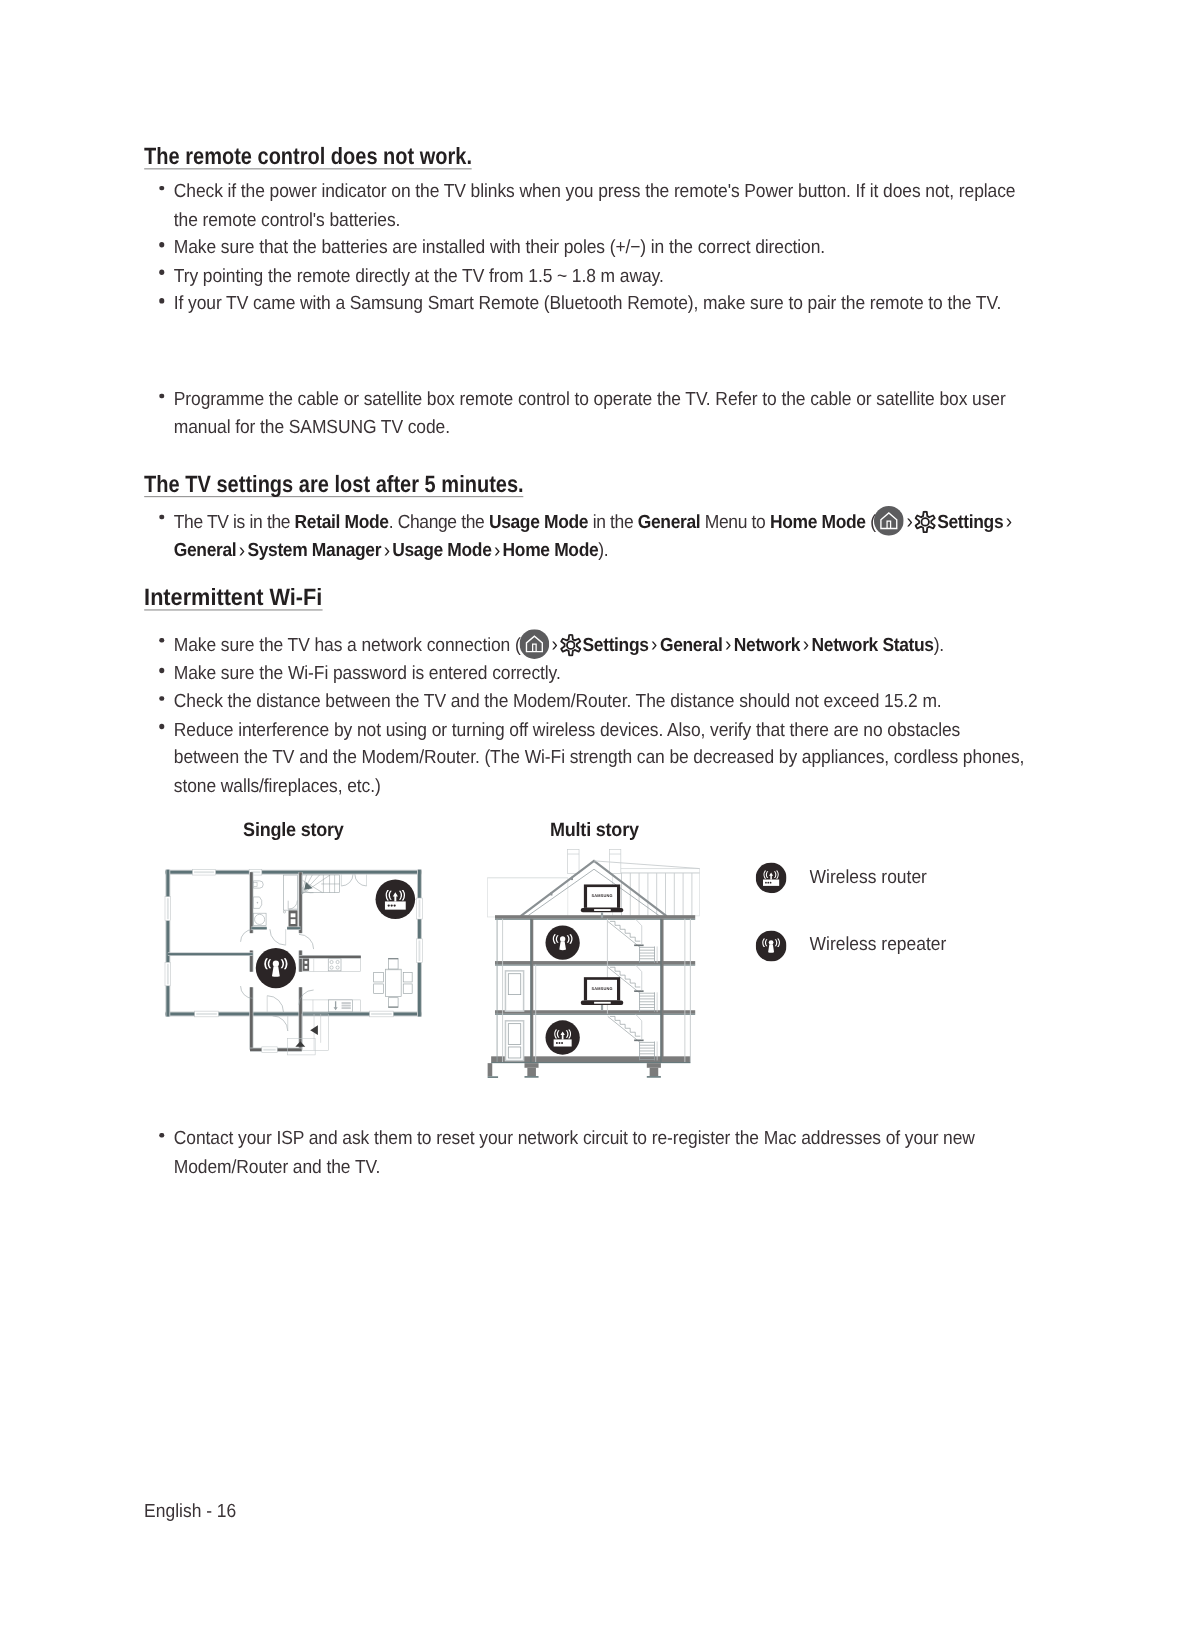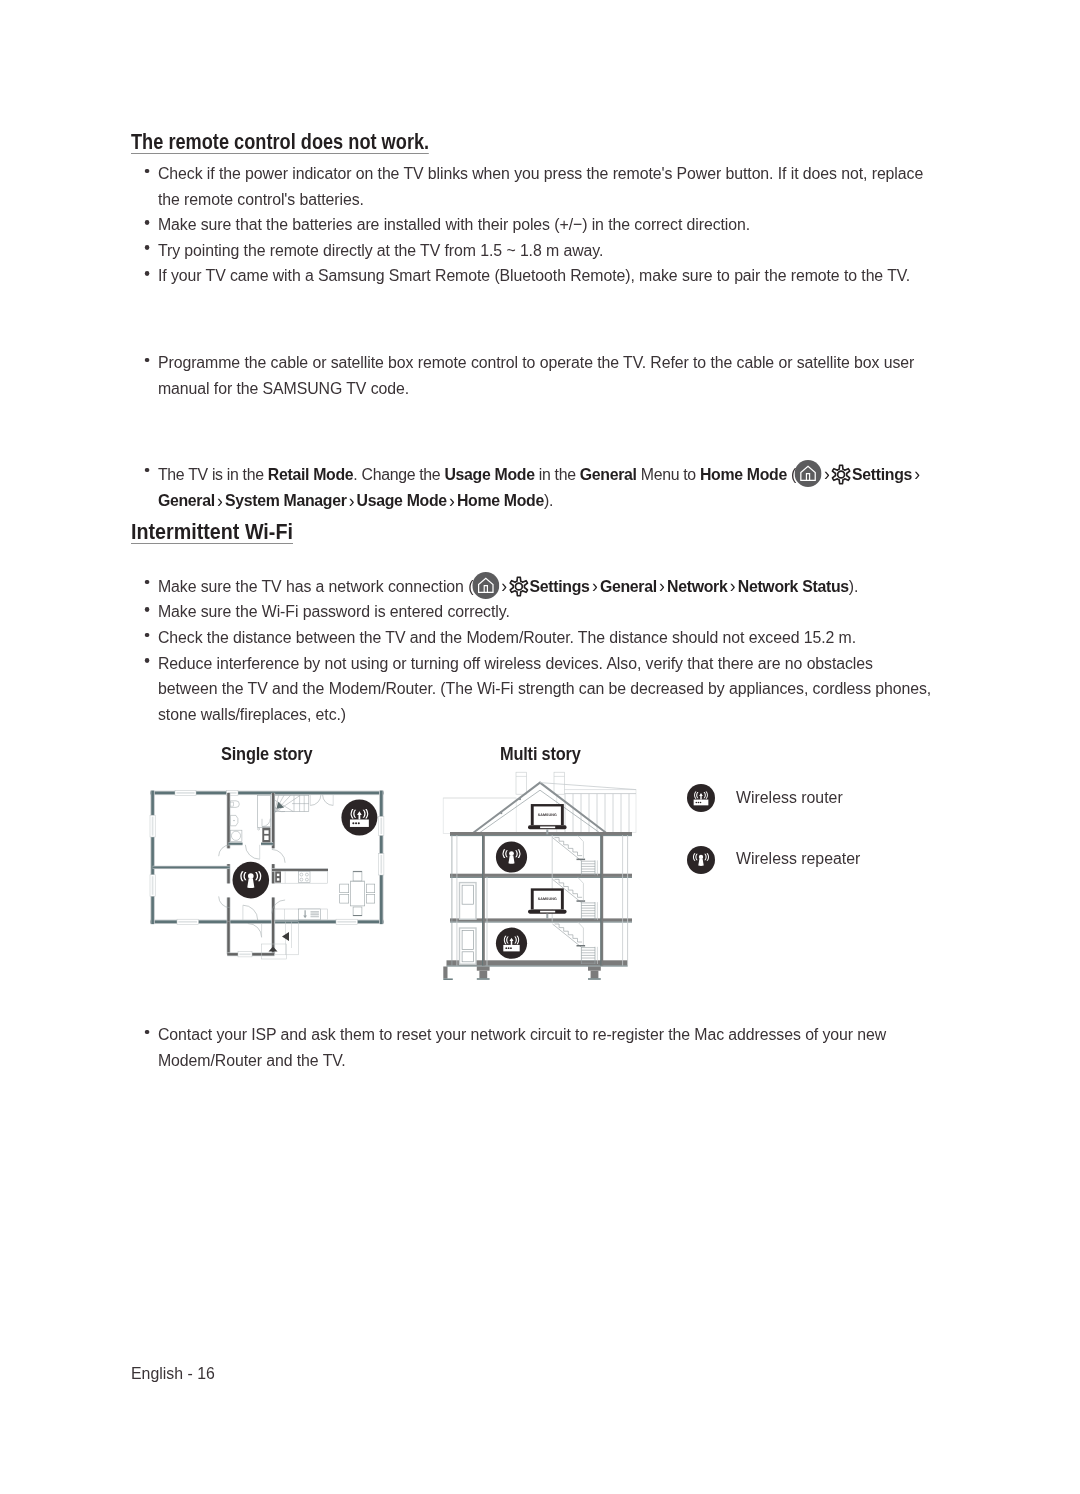--- a/index.html
+++ b/index.html
@@ -36,32 +36,35 @@
     <div class="li">Check if the power indicator on the TV blinks when you press the remote's Power button. If it does not, replace the remote control's batteries.</div>
     <div class="li">Make sure that the batteries are installed with their poles (+/−) in the correct direction.</div>
     <div class="li">Try pointing the remote directly at the TV from 1.5 ~ 1.8 m away.</div>
     <div class="li">If your TV came with a Samsung Smart Remote (Bluetooth Remote), make sure to pair the remote to the TV.</div>
   </div>
 
   <div class="para" style="top:350px">
     <div class="li">Programme the cable or satellite box remote control to operate the TV. Refer to the cable or satellite box user manual for the SAMSUNG TV code.</div>
   </div>
 
+  <div class="h2wrap" style="top:430px">
+    <h2 style="transform:scaleX(0.847)">The TV settings are lost after 5 minutes.</h2>
+  </div>
   <div class="para" style="top:460px">
     <div class="li tight"><span>The TV is in the </span><b>Retail Mode</b><span>. Change the </span><b>Usage Mode</b><span> in the </span><b>General</b><span> Menu to </span><b>Home Mode</b><span class="nb"><span> (</span><svg class="ic" width="27" height="27" viewBox="0 0 27 27">
             <circle cx="13.5" cy="13.5" r="13.5" fill="#5c5c5e"></circle>
             <path fill="none" stroke="#ffffff" stroke-width="1.25" stroke-linejoin="miter" stroke-miterlimit="8" d="M6.3 12.45 L13.5 6.3 L20.7 12.45 L20.7 20.4 L6.3 20.4 Z"></path>
             <path fill="none" stroke="#ffffff" stroke-width="1.15" d="M11.9 20.4 L11.9 13.65 L15.1 13.65 L15.1 20.4"></path>
           </svg><span class="chev">›</span><wbr><svg class="icg" width="21" height="21" viewBox="0 0 24 24">
             <path fill="none" stroke="#231f20" stroke-width="1.9" stroke-linejoin="round" d="M10.34,1.53A10.60,10.60 0 0 1 13.66,1.53L14.17,5.98A6.40,6.40 0 0 1 16.13,7.11L20.24,5.33A10.60,10.60 0 0 1 21.90,8.20L18.30,10.87A6.40,6.40 0 0 1 18.30,13.13L21.90,15.80A10.60,10.60 0 0 1 20.24,18.67L16.13,16.89A6.40,6.40 0 0 1 14.17,18.02L13.66,22.47A10.60,10.60 0 0 1 10.34,22.47L9.83,18.02A6.40,6.40 0 0 1 7.87,16.89L3.76,18.67A10.60,10.60 0 0 1 2.10,15.80L5.70,13.13A6.40,6.40 0 0 1 5.70,10.87L2.10,8.20A10.60,10.60 0 0 1 3.76,5.33L7.87,7.11A6.40,6.40 0 0 1 9.83,5.98Z"></path>
             <circle cx="12" cy="12" r="3.9" fill="none" stroke="#231f20" stroke-width="1.9"></circle>
           </svg><b>Settings</b></span><span class="chev">›</span><wbr><b>General</b><span class="chev">›</span><wbr><b>System Manager</b><span class="chev">›</span><wbr><b>Usage Mode</b><span class="chev">›</span><wbr><b>Home Mode</b><span>).</span></div>
   </div>
 
-  <div class="h2wrap" style="top:522px">
+  <div class="h2wrap" style="top:533px">
     <h2 style="transform:scaleX(0.917)">Intermittent Wi-Fi</h2>
   </div>
   <div class="para" style="top:572px">
     <div class="li"><span>Make sure the TV has a network connection (</span><span class="nb"><svg class="ic" width="27" height="27" viewBox="0 0 27 27">
             <circle cx="13.5" cy="13.5" r="13.5" fill="#5c5c5e"></circle>
             <path fill="none" stroke="#ffffff" stroke-width="1.25" stroke-linejoin="miter" stroke-miterlimit="8" d="M6.3 12.45 L13.5 6.3 L20.7 12.45 L20.7 20.4 L6.3 20.4 Z"></path>
             <path fill="none" stroke="#ffffff" stroke-width="1.15" d="M11.9 20.4 L11.9 13.65 L15.1 13.65 L15.1 20.4"></path>
           </svg><span class="chev">›</span><wbr><svg class="icg" width="21" height="21" viewBox="0 0 24 24">
             <path fill="none" stroke="#231f20" stroke-width="1.9" stroke-linejoin="round" d="M10.34,1.53A10.60,10.60 0 0 1 13.66,1.53L14.17,5.98A6.40,6.40 0 0 1 16.13,7.11L20.24,5.33A10.60,10.60 0 0 1 21.90,8.20L18.30,10.87A6.40,6.40 0 0 1 18.30,13.13L21.90,15.80A10.60,10.60 0 0 1 20.24,18.67L16.13,16.89A6.40,6.40 0 0 1 14.17,18.02L13.66,22.47A10.60,10.60 0 0 1 10.34,22.47L9.83,18.02A6.40,6.40 0 0 1 7.87,16.89L3.76,18.67A10.60,10.60 0 0 1 2.10,15.80L5.70,13.13A6.40,6.40 0 0 1 5.70,10.87L2.10,8.20A10.60,10.60 0 0 1 3.76,5.33L7.87,7.11A6.40,6.40 0 0 1 9.83,5.98Z"></path>
             <circle cx="12" cy="12" r="3.9" fill="none" stroke="#231f20" stroke-width="1.9"></circle>

